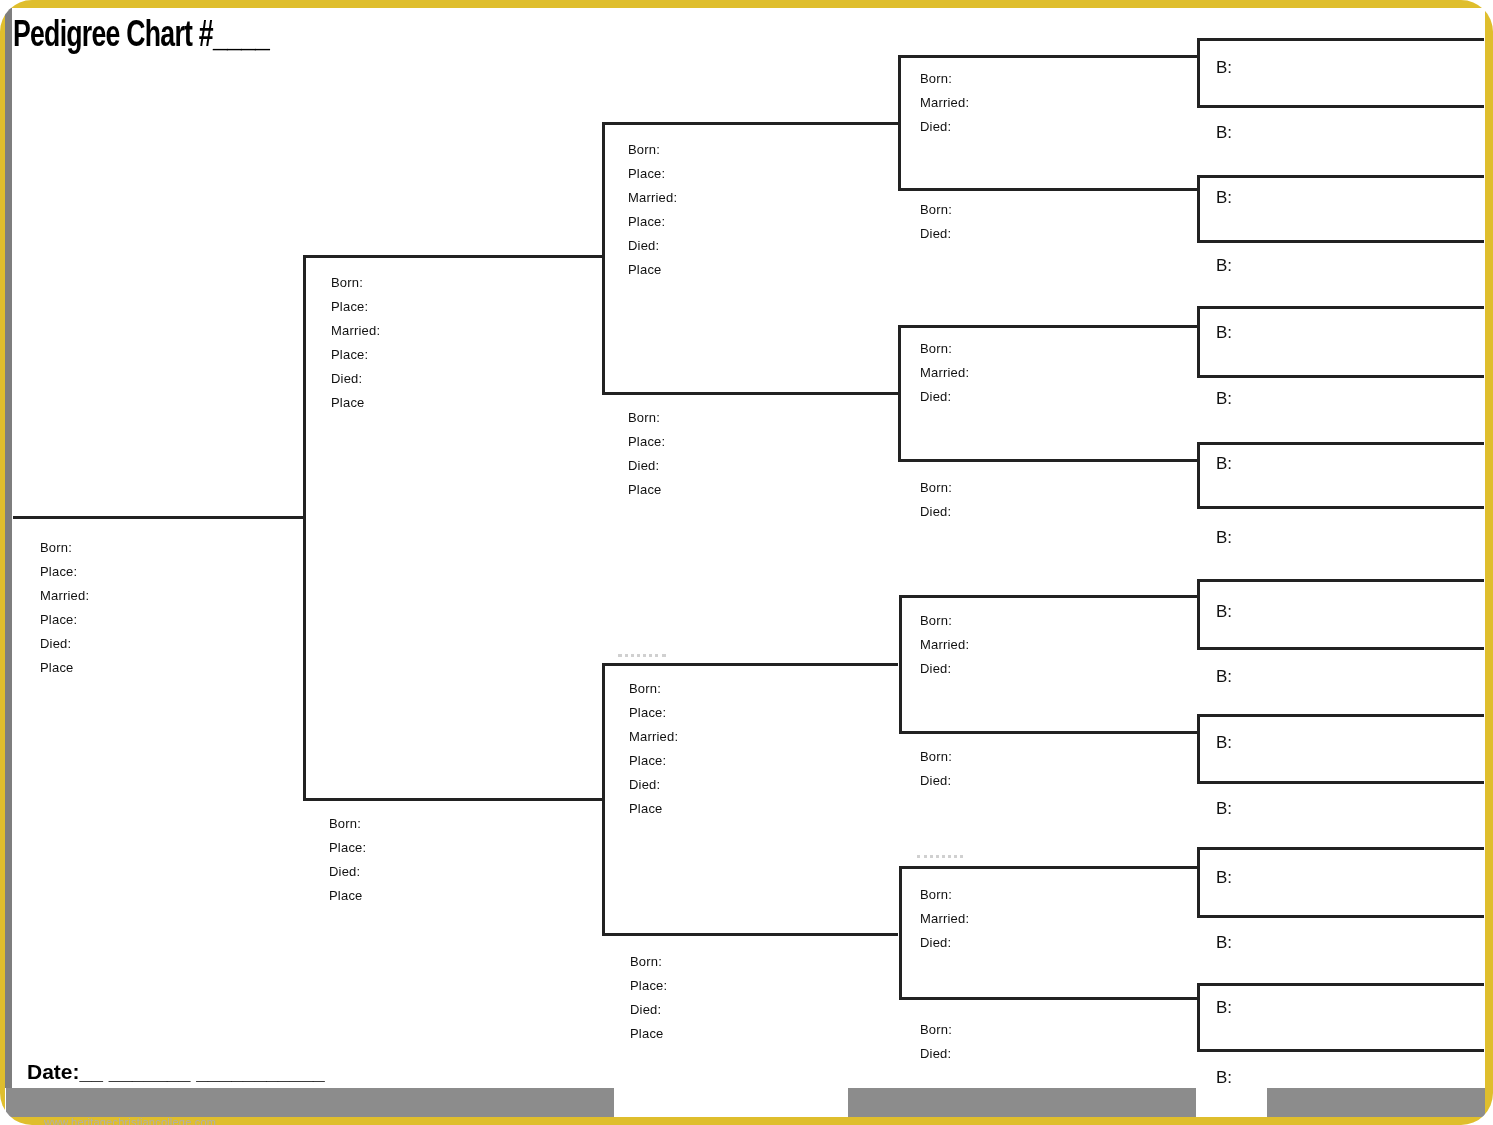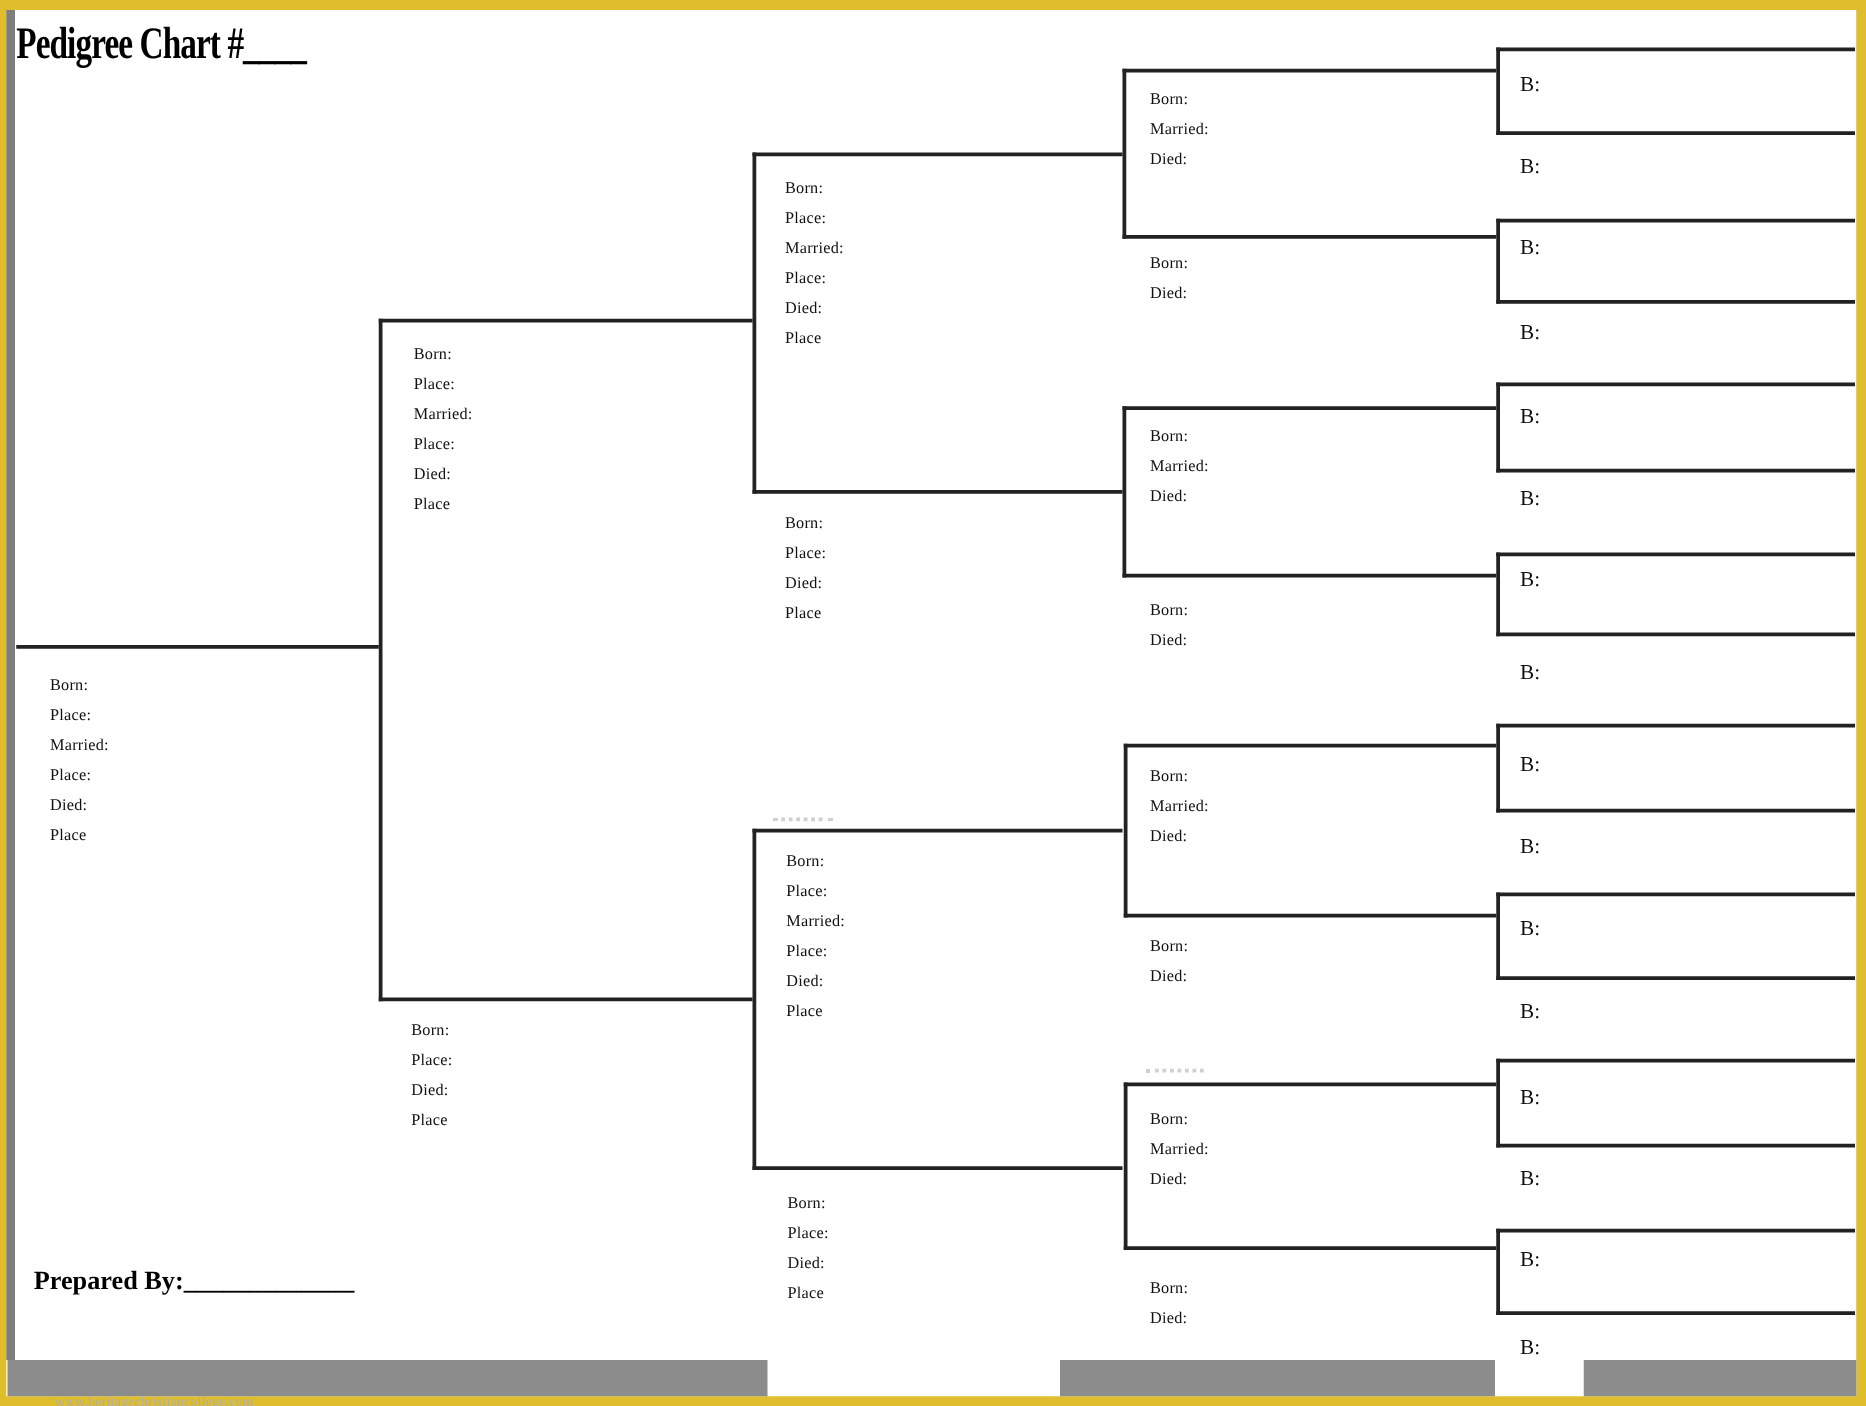--- a/index.html
+++ b/index.html
@@ -6,21 +6,21 @@
     --border_yellow:#dfbe2d;
     --line_black:#222222;
     --bar_gray:#8c8c8c;
     --edge_gray:#7e7e7e;
     --watermark_gray:#aeaeae;
     --text_black:#111111;
   }
   html,body{margin:0;padding:0;background:#ffffff;}
   .page{
     position:relative;width:1493px;height:1125px;background:#ffffff;overflow:hidden;
-    font-family:Liberation Serif, serif;color:var(--text_black);
+    font-family:Liberation Sans, sans-serif;color:var(--text_black);border-radius:32px;
   }
   .edge{position:absolute;}
   .edge.yellow{background:var(--border_yellow);}
   .edge.gray{background:var(--edge_gray);}
   .title{
     position:absolute;left:13px;top:13px;font-size:36px;font-weight:bold;
     letter-spacing:-1px;color:#000;transform:scaleX(0.74);transform-origin:left top;
     white-space:nowrap;
   }
   .hline{position:absolute;height:3px;background:var(--line_black);}
@@ -150,20 +150,20 @@
   <div class="bslot" style="left:1216px;top:731px;">B:</div>
   <div class="bslot" style="left:1216px;top:797px;">B:</div>
   <div class="bslot" style="left:1216px;top:866px;">B:</div>
   <div class="bslot" style="left:1216px;top:931px;">B:</div>
   <div class="bslot" style="left:1216px;top:996px;">B:</div>
   <div class="bslot" style="left:1216px;top:1066px;z-index:4;">B:</div>
 
   <div class="wm-frag" style="left:618px;top:654px;width:48px;"></div>
   <div class="wm-frag" style="left:917px;top:855px;width:46px;"></div>
 
-  <div class="footer-line" style="left:27px;top:1012px;">Prepared By:_____________</div>
+  <div class="footer-line" style="left:27px;top:1060px;">Date:__ _______ ___________</div>
   <div class="watermark">www.heritagechristiancollege.com</div>
 
   <div class="bar" style="left:6px;width:608px;"></div>
   <div class="bar" style="left:848px;width:348px;"></div>
   <div class="bar" style="left:1267px;width:218px;"></div>
 
 </div>
 
 </body></html>

